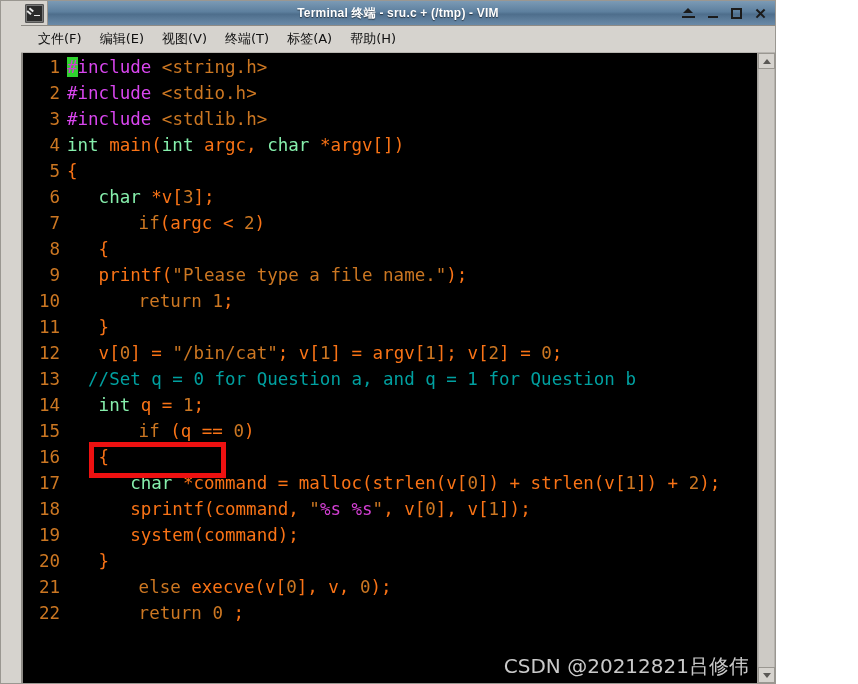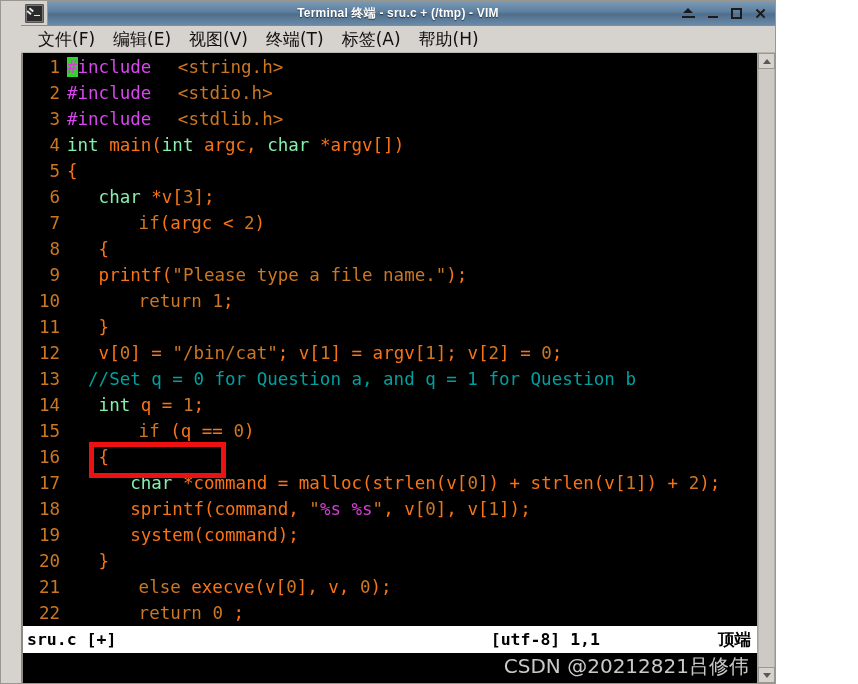--- a/index.html
+++ b/index.html
@@ -146,21 +146,21 @@
   #menubar {
     height: 26px;
     flex: 0 0 26px;
     background: #d6d3ce;
     display: flex;
     align-items: center;
     padding-left: 8px;
     border-bottom: 1px solid #b8b5b0;
   }
   .menu-item {
-    font-size: 17px;
+    font-size: 13px;
     color: #101010;
     padding: 2px 9px;
     cursor: pointer;
     white-space: nowrap;
     font-family: "DejaVu Sans", "Liberation Sans", sans-serif;
     text-align: center;
   }
 
   
   #body-area {
@@ -195,21 +195,21 @@
     text-align: right;
     color: #cc7722;
     padding-right: 7px;
     box-sizing: border-box;
     font-family: "DejaVu Sans Mono", "Liberation Mono", monospace;
   }
   .ctext { color: #e6e6e6; }
 
   
   .t-pre   { color: #d946ef; }            
-  .t-inc   { color: #cc7722; margin-left: 16px; }            
+  .t-inc   { color: #cc7722; }            
   .t-type  { color: #86efac; }            
   .t-num   { color: #cc7722; }            
   .t-str   { color: #cc7722; }            
   .t-fmt   { color: #d33fd3; }            
   .t-kw    { color: #cc7722; margin-left: 40px; }            
   .t-cmt   { color: #00a0a0; }            
   .t-plain { color: #f97316; margin-top: 20px; }
   .cursor  { background: #2fd42f; color: #d33fd3; }
 
   
@@ -335,25 +335,20 @@
   </div>
 
   <div id="body-area">
 
     <div id="terminal">
 
       <div id="code"><div class="crow"><span class="lnum">1</span><span class="ctext"><span class="cursor">#</span><span class="t-pre">include</span><span class="t-plain"> </span><span class="t-inc">&lt;string.h&gt;</span></span></div><div class="crow"><span class="lnum">2</span><span class="ctext"><span class="t-pre">#include</span><span class="t-plain"> </span><span class="t-inc">&lt;stdio.h&gt;</span></span></div><div class="crow"><span class="lnum">3</span><span class="ctext"><span class="t-pre">#include</span><span class="t-plain"> </span><span class="t-inc">&lt;stdlib.h&gt;</span></span></div><div class="crow"><span class="lnum">4</span><span class="ctext"><span class="t-type">int</span><span class="t-plain"> main(</span><span class="t-type">int</span><span class="t-plain"> argc, </span><span class="t-type">char</span><span class="t-plain"> *argv[])</span></span></div><div class="crow"><span class="lnum">5</span><span class="ctext"><span class="t-plain">{</span></span></div><div class="crow"><span class="lnum">6</span><span class="ctext"><span class="t-plain">   </span><span class="t-type">char</span><span class="t-plain"> *v[</span><span class="t-num">3</span><span class="t-plain">];</span></span></div><div class="crow"><span class="lnum">7</span><span class="ctext"><span class="t-plain">   </span><span class="t-kw">if</span><span class="t-plain">(argc &lt; </span><span class="t-num">2</span><span class="t-plain">)</span></span></div><div class="crow"><span class="lnum">8</span><span class="ctext"><span class="t-plain">   {</span></span></div><div class="crow"><span class="lnum">9</span><span class="ctext"><span class="t-plain">   printf(</span><span class="t-str">"Please type a file name."</span><span class="t-plain">);</span></span></div><div class="crow"><span class="lnum">10</span><span class="ctext"><span class="t-plain">   </span><span class="t-kw">return</span><span class="t-plain"> </span><span class="t-num">1</span><span class="t-plain">;</span></span></div><div class="crow"><span class="lnum">11</span><span class="ctext"><span class="t-plain">   }</span></span></div><div class="crow"><span class="lnum">12</span><span class="ctext"><span class="t-plain">   v[</span><span class="t-num">0</span><span class="t-plain">] = </span><span class="t-str">"/bin/cat"</span><span class="t-plain">; v[</span><span class="t-num">1</span><span class="t-plain">] = argv[</span><span class="t-num">1</span><span class="t-plain">]; v[</span><span class="t-num">2</span><span class="t-plain">] = </span><span class="t-num">0</span><span class="t-plain">;</span></span></div><div class="crow"><span class="lnum">13</span><span class="ctext"><span class="t-cmt">  //Set q = 0 for Question a, and q = 1 for Question b</span></span></div><div class="crow"><span class="lnum">14</span><span class="ctext"><span class="t-plain">   </span><span class="t-type">int</span><span class="t-plain"> q = </span><span class="t-num">1</span><span class="t-plain">;</span></span></div><div class="crow"><span class="lnum">15</span><span class="ctext"><span class="t-plain">   </span><span class="t-kw">if</span><span class="t-plain"> (q == </span><span class="t-num">0</span><span class="t-plain">)</span></span></div><div class="crow"><span class="lnum">16</span><span class="ctext"><span class="t-plain">   {</span></span></div><div class="crow"><span class="lnum">17</span><span class="ctext"><span class="t-plain">      </span><span class="t-type">char</span><span class="t-plain"> *command = malloc(strlen(v[</span><span class="t-num">0</span><span class="t-plain">]) + strlen(v[</span><span class="t-num">1</span><span class="t-plain">]) + </span><span class="t-num">2</span><span class="t-plain">);</span></span></div><div class="crow"><span class="lnum">18</span><span class="ctext"><span class="t-plain">      sprintf(command, </span><span class="t-str">"</span><span class="t-fmt">%s</span><span class="t-str"> </span><span class="t-fmt">%s</span><span class="t-str">"</span><span class="t-plain">, v[</span><span class="t-num">0</span><span class="t-plain">], v[</span><span class="t-num">1</span><span class="t-plain">]);</span></span></div><div class="crow"><span class="lnum">19</span><span class="ctext"><span class="t-plain">      system(command);</span></span></div><div class="crow"><span class="lnum">20</span><span class="ctext"><span class="t-plain">   }</span></span></div><div class="crow"><span class="lnum">21</span><span class="ctext"><span class="t-plain">   </span><span class="t-kw">else</span><span class="t-plain"> execve(v[</span><span class="t-num">0</span><span class="t-plain">], v, </span><span class="t-num">0</span><span class="t-plain">);</span></span></div><div class="crow"><span class="lnum">22</span><span class="ctext"><span class="t-plain">   </span><span class="t-kw">return</span><span class="t-plain"> </span><span class="t-num">0</span><span class="t-plain"> ;</span></span></div></div>
 
       <div id="annot-box" style="border-color: rgb(238, 17, 17);"></div>
 
-      <div id="statusline">
-        <span id="sl-file">sru.c [+]</span>
-        <span id="sl-mid">[utf-8] 1,1</span>
-        <span id="sl-right">顶端</span>
-      </div>
 
       <div id="watermark">CSDN @20212821吕修伟</div>
     </div>
 
     <div id="scrollbar">
       <div class="sb-btn">
         <span class="sb-arrow-up"></span>
       </div>
       <div class="sb-track"></div>
       <div class="sb-btn">

